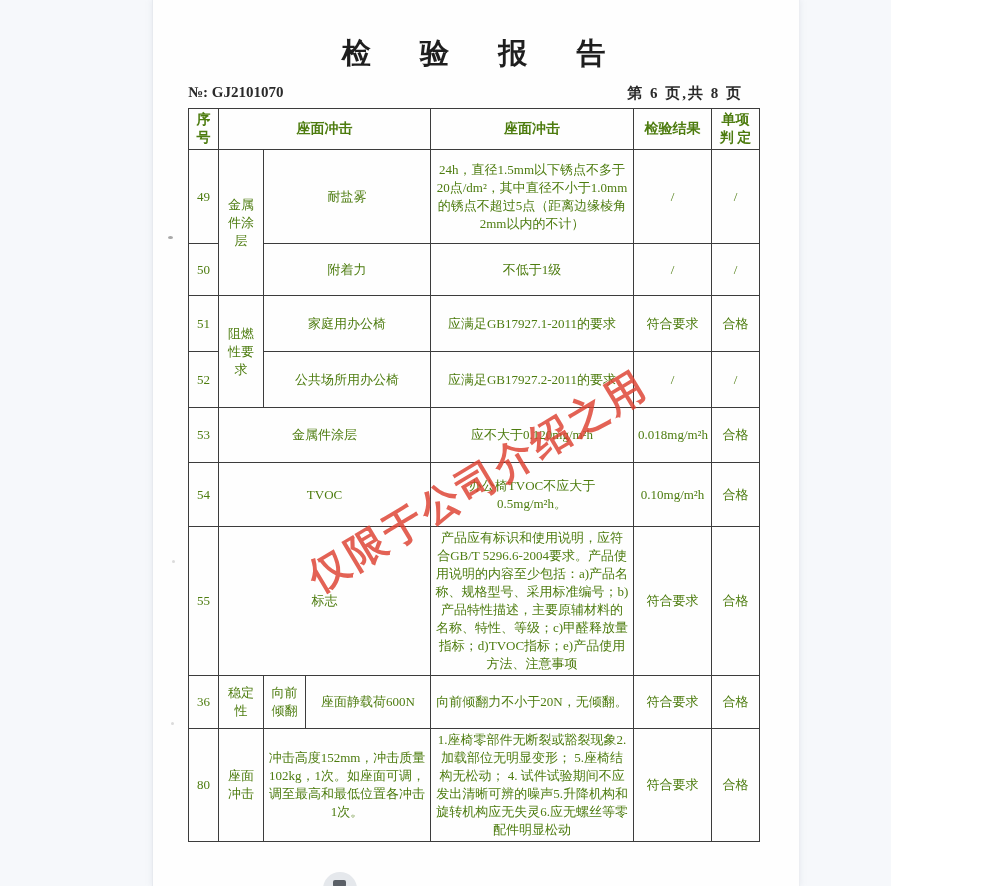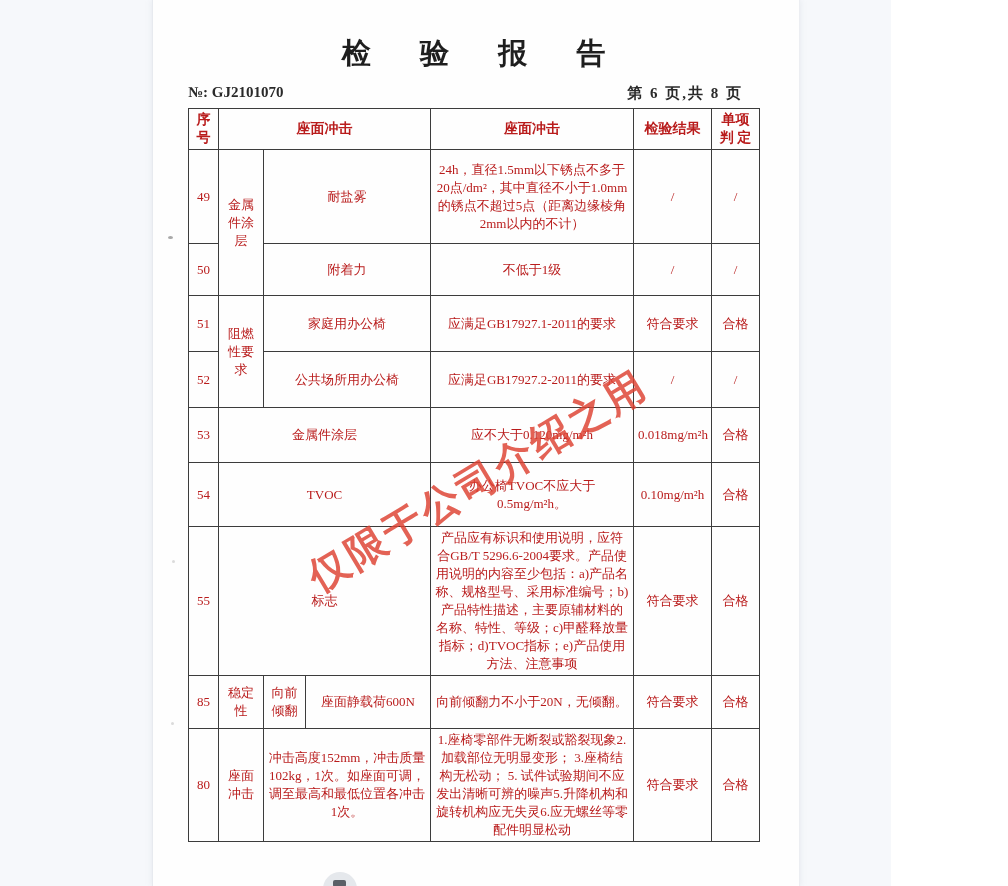--- a/index.html
+++ b/index.html
@@ -8,21 +8,21 @@
   .paper{position:absolute;left:152px;top:0;width:646px;height:886px;background:#fefefe;
          border-left:1px solid #e7eaef;border-right:1px solid #eceef2;
          box-shadow:0 0 6px rgba(180,188,200,.25);}
   .doc-title{position:absolute;left:188px;top:34px;width:571px;text-align:center;
              font-size:29px;font-weight:bold;color:#1e1e1e;letter-spacing:21px;
              text-indent:21px;white-space:nowrap;}
   .doc-meta{position:absolute;left:188px;top:84px;width:571px;display:flex;
             justify-content:space-between;font-size:15px;color:#2a2a2a;font-weight:bold;}
   .doc-meta .right{padding-right:16px;letter-spacing:2px;}
   table.report{position:absolute;left:188px;top:108px;border-collapse:collapse;
-               table-layout:fixed;width:571px;font-size:13px;color:#b91c1c;}
+               table-layout:fixed;width:571px;font-size:13px;color:#4d7c0f;}
   table.report td,table.report th{border:1px solid #3c3c3c;padding:2px 4px;
                text-align:center;vertical-align:middle;font-weight:normal;
                line-height:18px;overflow:hidden;}
   table.report th{font-weight:bold;font-size:14px;}
   td.txt-left{text-align:left;padding:3px 6px;margin-left:16px;}
   .watermark{position:absolute;left:478px;top:481px;transform:translate(-50%,-50%) rotate(-31deg);
              font-size:40px;font-weight:bold;letter-spacing:3px;white-space:nowrap;
              color:rgba(221,64,48,.82);z-index:5;pointer-events:none;}
   .scroll-btn{position:absolute;left:323px;top:872px;width:34px;height:34px;border-radius:50%;
               background:#e5e8ec;z-index:6;}
@@ -119,34 +119,34 @@
 
     <tr style="height:148px">
       <td>55</td>
       <td colspan="3">标志</td>
       <td class="txt-left">产品应有标识和使用说明，应符合GB/T 5296.6-2004要求。产品使用说明的内容至少包括：a)产品名称、规格型号、采用标准编号；b)产品特性描述，主要原辅材料的名称、特性、等级；c)甲醛释放量指标；d)TVOC指标；e)产品使用方法、注意事项</td>
       <td>符合要求</td>
       <td>合格</td>
     </tr>
 
     <tr style="height:53px">
-      <td>85</td>
+      <td>36</td>
       <td>稳定性</td>
       <td>向前倾翻</td>
       <td>座面静载荷600N</td>
       <td class="txt-left">向前倾翻力不小于20N，无倾翻。</td>
       <td>符合要求</td>
       <td>合格</td>
     </tr>
 
     <tr style="height:110px">
       <td>80</td>
       <td>座面冲击</td>
       <td colspan="2">冲击高度152mm，冲击质量102kg，1次。如座面可调，调至最高和最低位置各冲击1次。</td>
-      <td class="txt-left">1.座椅零部件无断裂或豁裂现象2.加载部位无明显变形；  3.座椅结构无松动；  5. 试件试验期间不应发出清晰可辨的噪声5.升降机构和旋转机构应无失灵6.应无螺丝等零配件明显松动</td>
+      <td class="txt-left">1.座椅零部件无断裂或豁裂现象2.加载部位无明显变形；  5.座椅结构无松动；  4. 试件试验期间不应发出清晰可辨的噪声5.升降机构和旋转机构应无失灵6.应无螺丝等零配件明显松动</td>
       <td>符合要求</td>
       <td>合格</td>
     </tr>
   </tbody>
     </table>
 
   <div class="watermark">仅限于公司介绍之用</div>
 
   <div class="speck s1"></div>
   <div class="speck s2"></div>

